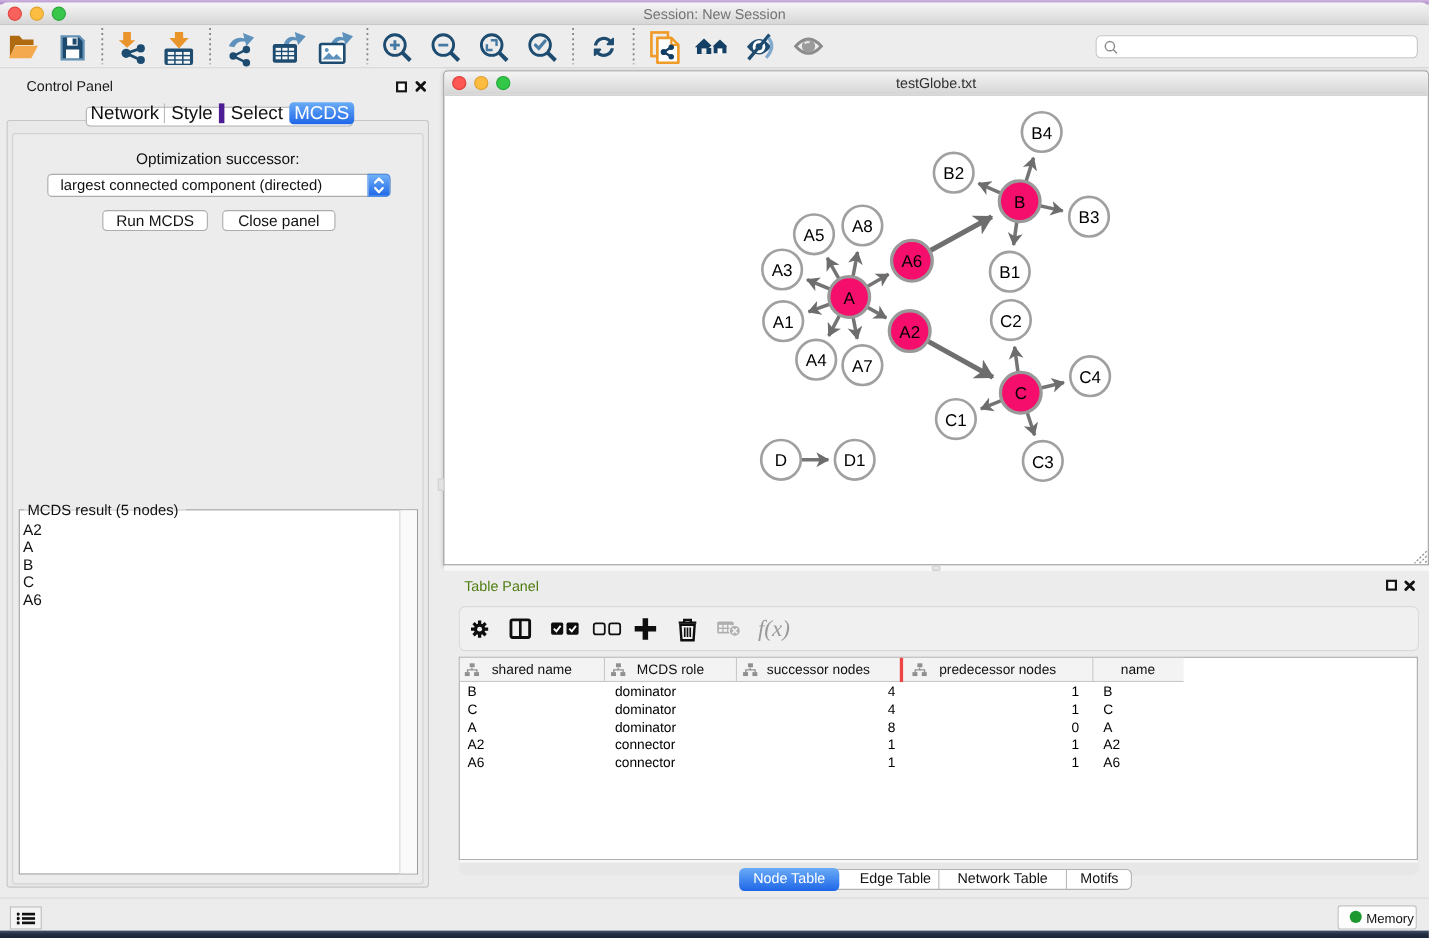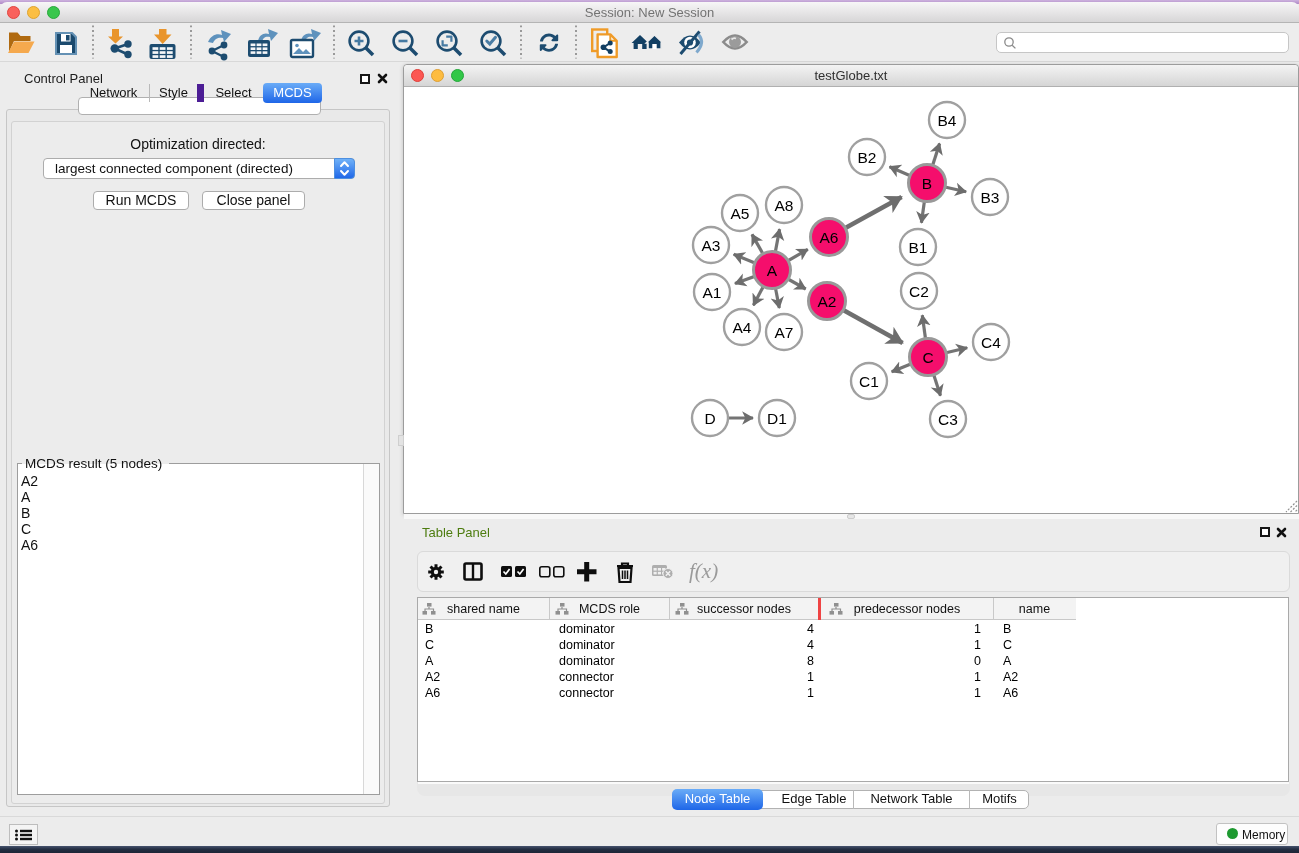--- a/index.html
+++ b/index.html
@@ -180,28 +180,28 @@
 <div class="abs" style="left:24px;top:71px;font-size:13px;color:#1c1c1c;">Control Panel</div>
 <div class="abs" style="left:360px;top:74px;width:10px;height:10px;border:2px solid #161616;background:#fff;"></div>
 <svg class="abs" style="left:377px;top:73px;" width="11" height="11" viewBox="0 0 11 11">
     <path d="M2 2 L9 9 M9 2 L2 9" stroke="#111" stroke-width="2.6" stroke-linecap="round"></path>
   </svg>
 
 <div class="abs" style="left:6px;top:109px;width:384px;height:698px;background:#e9e9e9;border:1px solid #c6c6c6;border-radius:3px;"></div>
 <div class="abs" style="left:11px;top:121px;width:374px;height:683px;background:#ececec;border:1px solid #d2d2d2;border-radius:3px;"></div>
 
 <div class="abs" style="left:78px;top:97px;width:243px;height:18px;background:#fff;border:1px solid #b0b0b0;border-radius:4px;"></div>
-<div class="abs" style="left:78px;top:84px;width:222px;height:18px;font-size:13px;color:#111;">
+<div class="abs" style="left:78px;top:94px;width:222px;height:18px;font-size:17px;color:#111;">
   <span class="abs" style="left:0;top:0;width:72px;height:18px;text-align:center;line-height:17px;border-right:1px solid #b9b9b9;">Network</span>
-  <span class="abs" style="left:72px;top:0;width:54px;height:18px;text-align:center;line-height:17px;border-right:7px solid #4c1d95;">Style</span>
+  <span class="abs" style="left:72px;top:0;width:54px;height:18px;text-align:center;line-height:17px;border-right:5px solid #4c1d95;">Style</span>
   <span class="abs" style="left:126px;top:0;width:59px;height:18px;text-align:center;line-height:17px;">Select</span>
   <span class="abs" style="left:185px;top:-1px;width:59px;height:20px;text-align:center;line-height:19px;background:linear-gradient(#6aacf7,#1e66e8);border-radius:4px;color:#fff;">MCDS</span>
 </div>
 
-<div class="abs" style="left:11px;top:136px;width:374px;text-align:center;font-size:14px;color:#111;">Optimization directed:</div>
+<div class="abs" style="left:11px;top:136px;width:374px;text-align:center;font-size:14px;color:#111;">Optimization successor:</div>
 <div class="abs" style="left:43px;top:158px;width:312px;height:21px;background:#fff;border:1px solid #acacac;border-radius:4px;"></div>
 <div class="abs" style="left:55px;top:161px;font-size:13.5px;color:#111;">largest connected component (directed)</div>
 <div class="abs" style="left:334px;top:158px;width:21px;height:21px;background:linear-gradient(#6fb1f8,#2068e8);border-radius:0 4px 4px 0;border:1px solid #4d8fe0;"></div>
 <svg class="abs" style="left:337px;top:160px;" width="15" height="17" viewBox="0 0 15 17">
     <path d="M4 6 L7.5 2.2 L11 6" fill="none" stroke="#fff" stroke-width="2" stroke-linecap="round" stroke-linejoin="round"></path>
     <path d="M4 11 L7.5 14.8 L11 11" fill="none" stroke="#fff" stroke-width="2" stroke-linecap="round" stroke-linejoin="round"></path>
   </svg>
 
 <div class="abs" style="left:93px;top:191px;width:96px;height:19px;background:#fff;border:1px solid #acacac;border-radius:4px;text-align:center;font-size:14px;color:#111;line-height:17px;">Run MCDS</div>
 <div class="abs" style="left:202px;top:191px;width:103px;height:19px;background:#fff;border:1px solid #acacac;border-radius:4px;text-align:center;font-size:14px;color:#111;line-height:17px;">Close panel</div>

